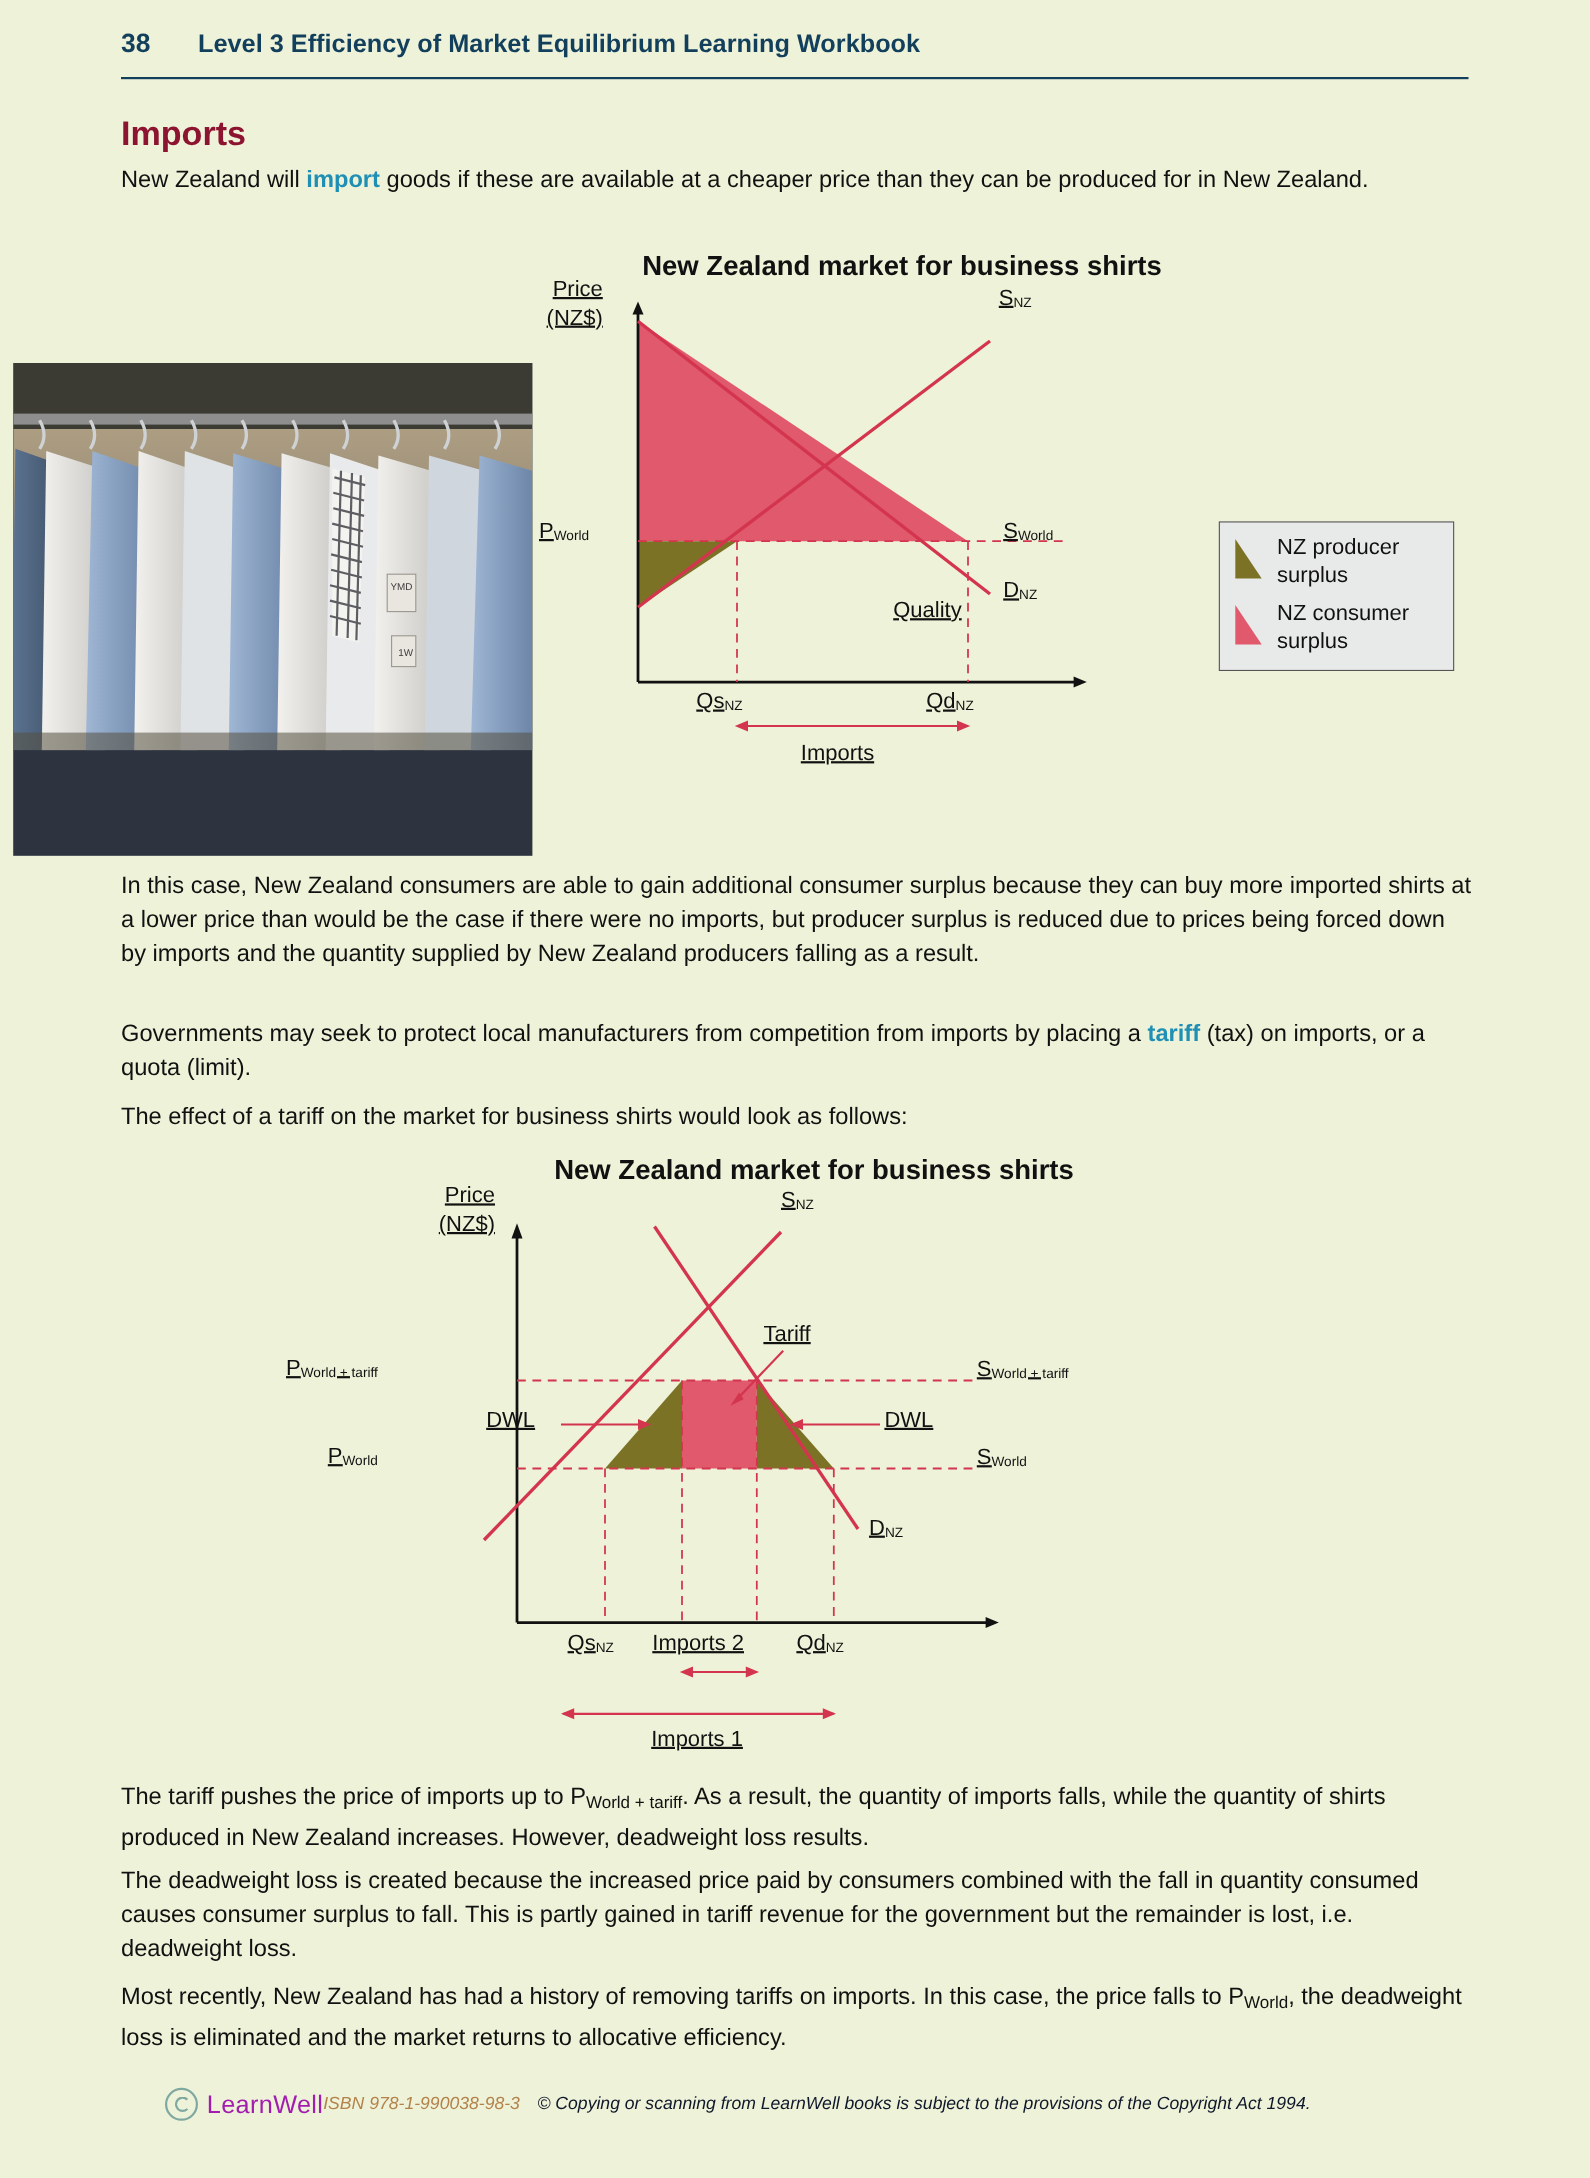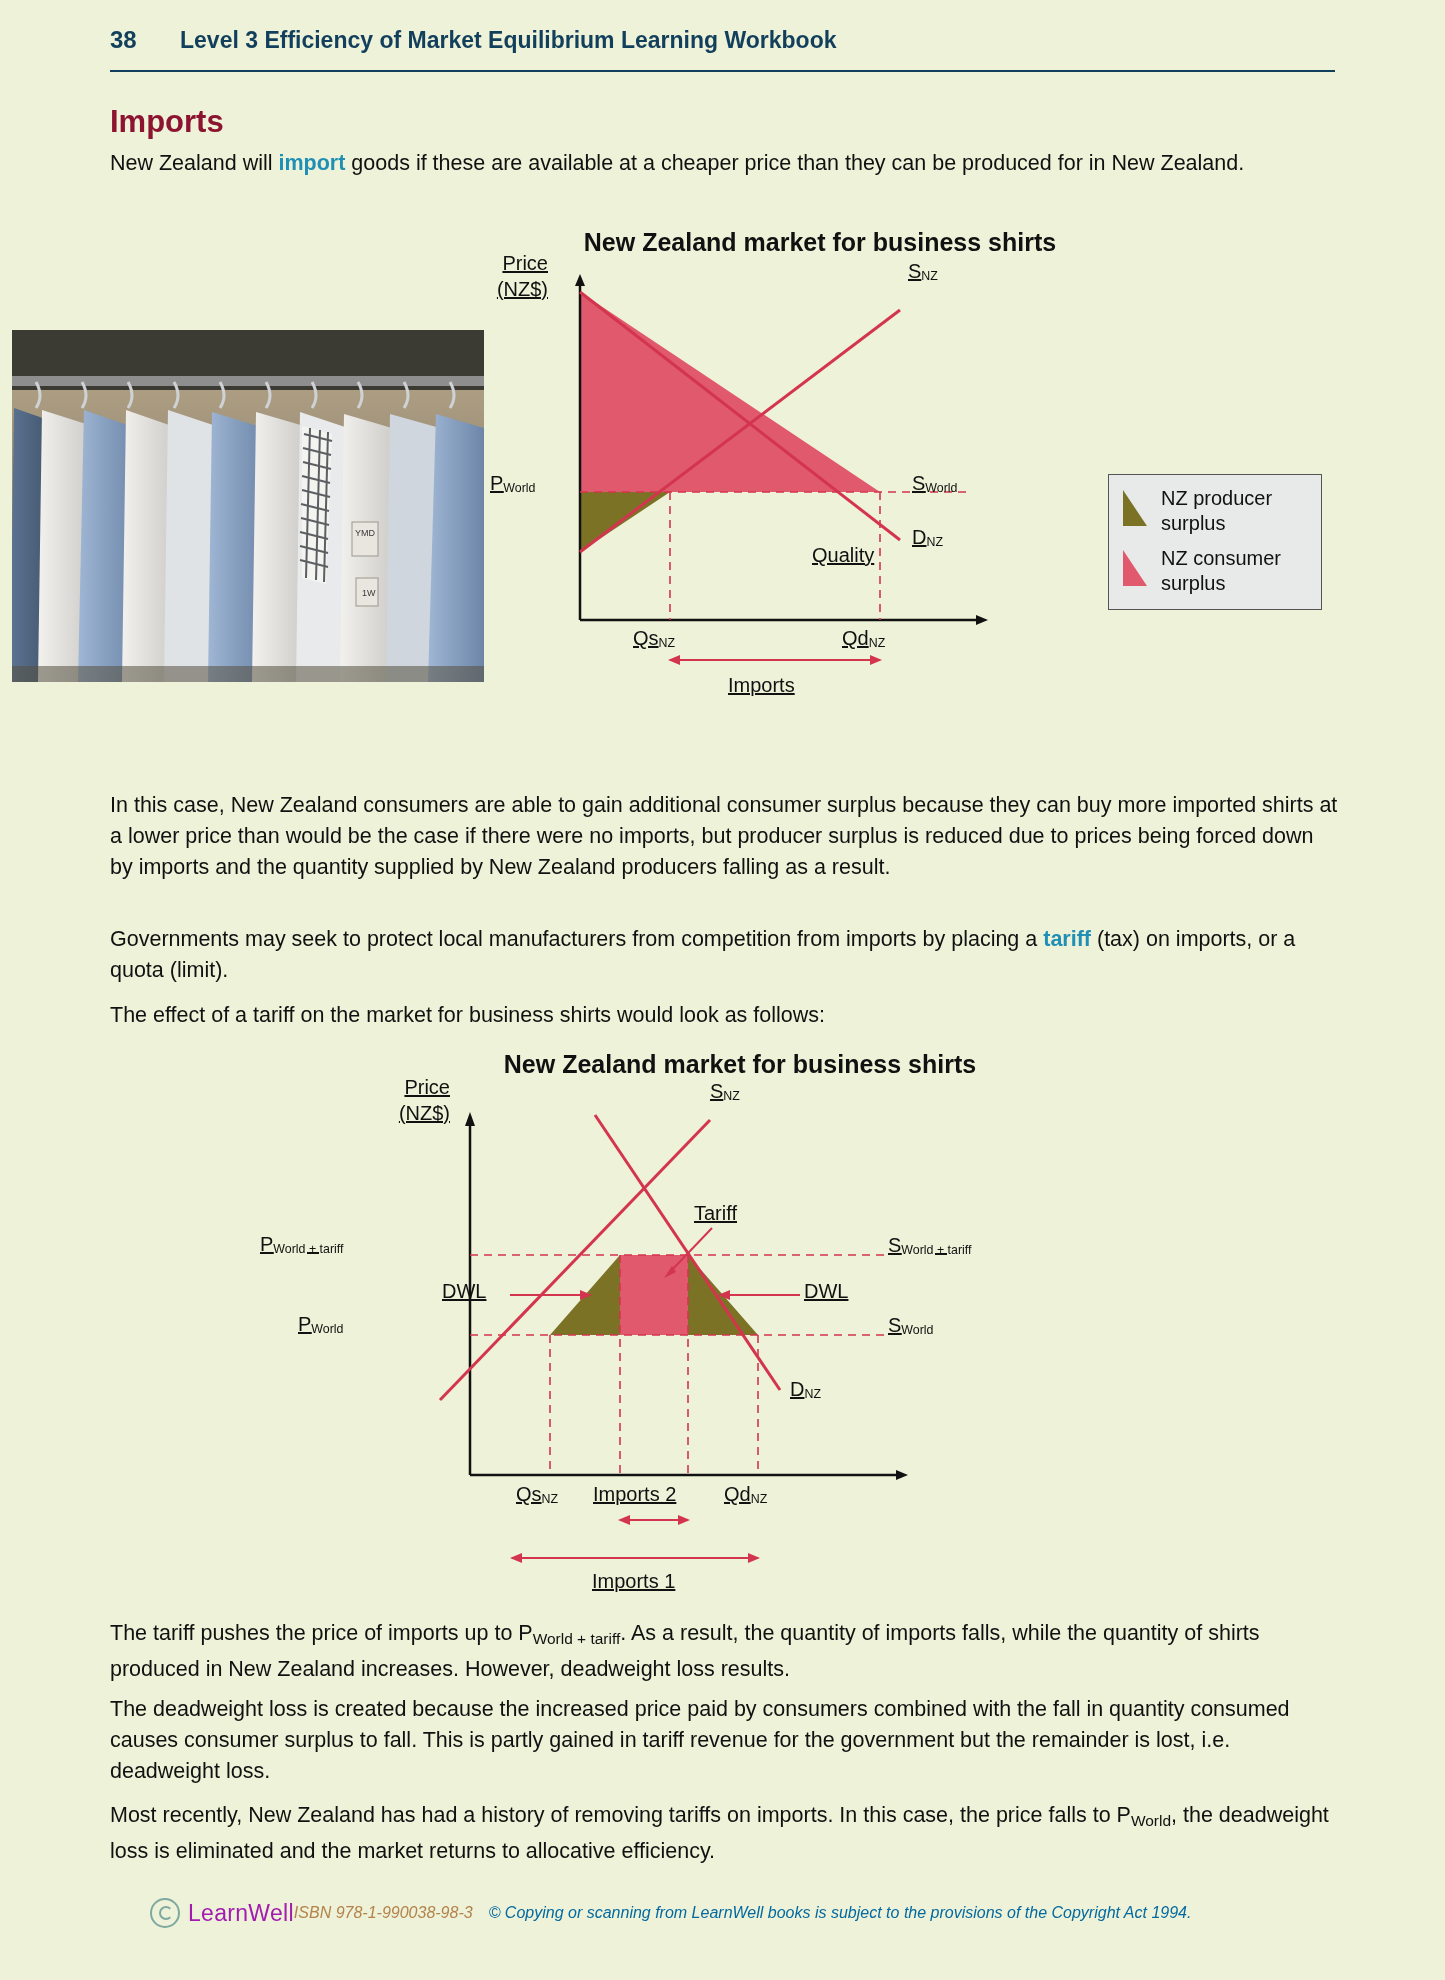--- a/index.html
+++ b/index.html
@@ -66,21 +66,21 @@
     margin: 0;
   }
   .kw { color: #1f8fb5; font-weight: bold; }
   .sub { font-size: 0.72em; vertical-align: -0.25em; }
   
   .photo {
     position: absolute;
     left: 12px;
     top: 330px;
     width: 472px;
-    height: 352px;
+    height: 448px;
     overflow: hidden;
     background: #2e3340;
   }
   .photo svg { display: block; }
   
   .chart-title {
     position: absolute;
     font-size: 25px;
     font-weight: bold;
     color: #111;
@@ -156,21 +156,21 @@
   }
   .isbn {
     font-size: 16px;
     font-style: italic;
     color: #b3824a;
     margin-right: 16px;
   }
   .copyright {
     font-size: 16px;
     font-style: italic;
-    color: #0369a1;
+    color: #0f172a;
   }
 </style>
 </head>
 <body>
 
 <div class="page">
 
   <div class="header">
     <div class="page-number">38</div>
     <div class="header-title">Level 3 Efficiency of Market Equilibrium Learning Workbook</div>

